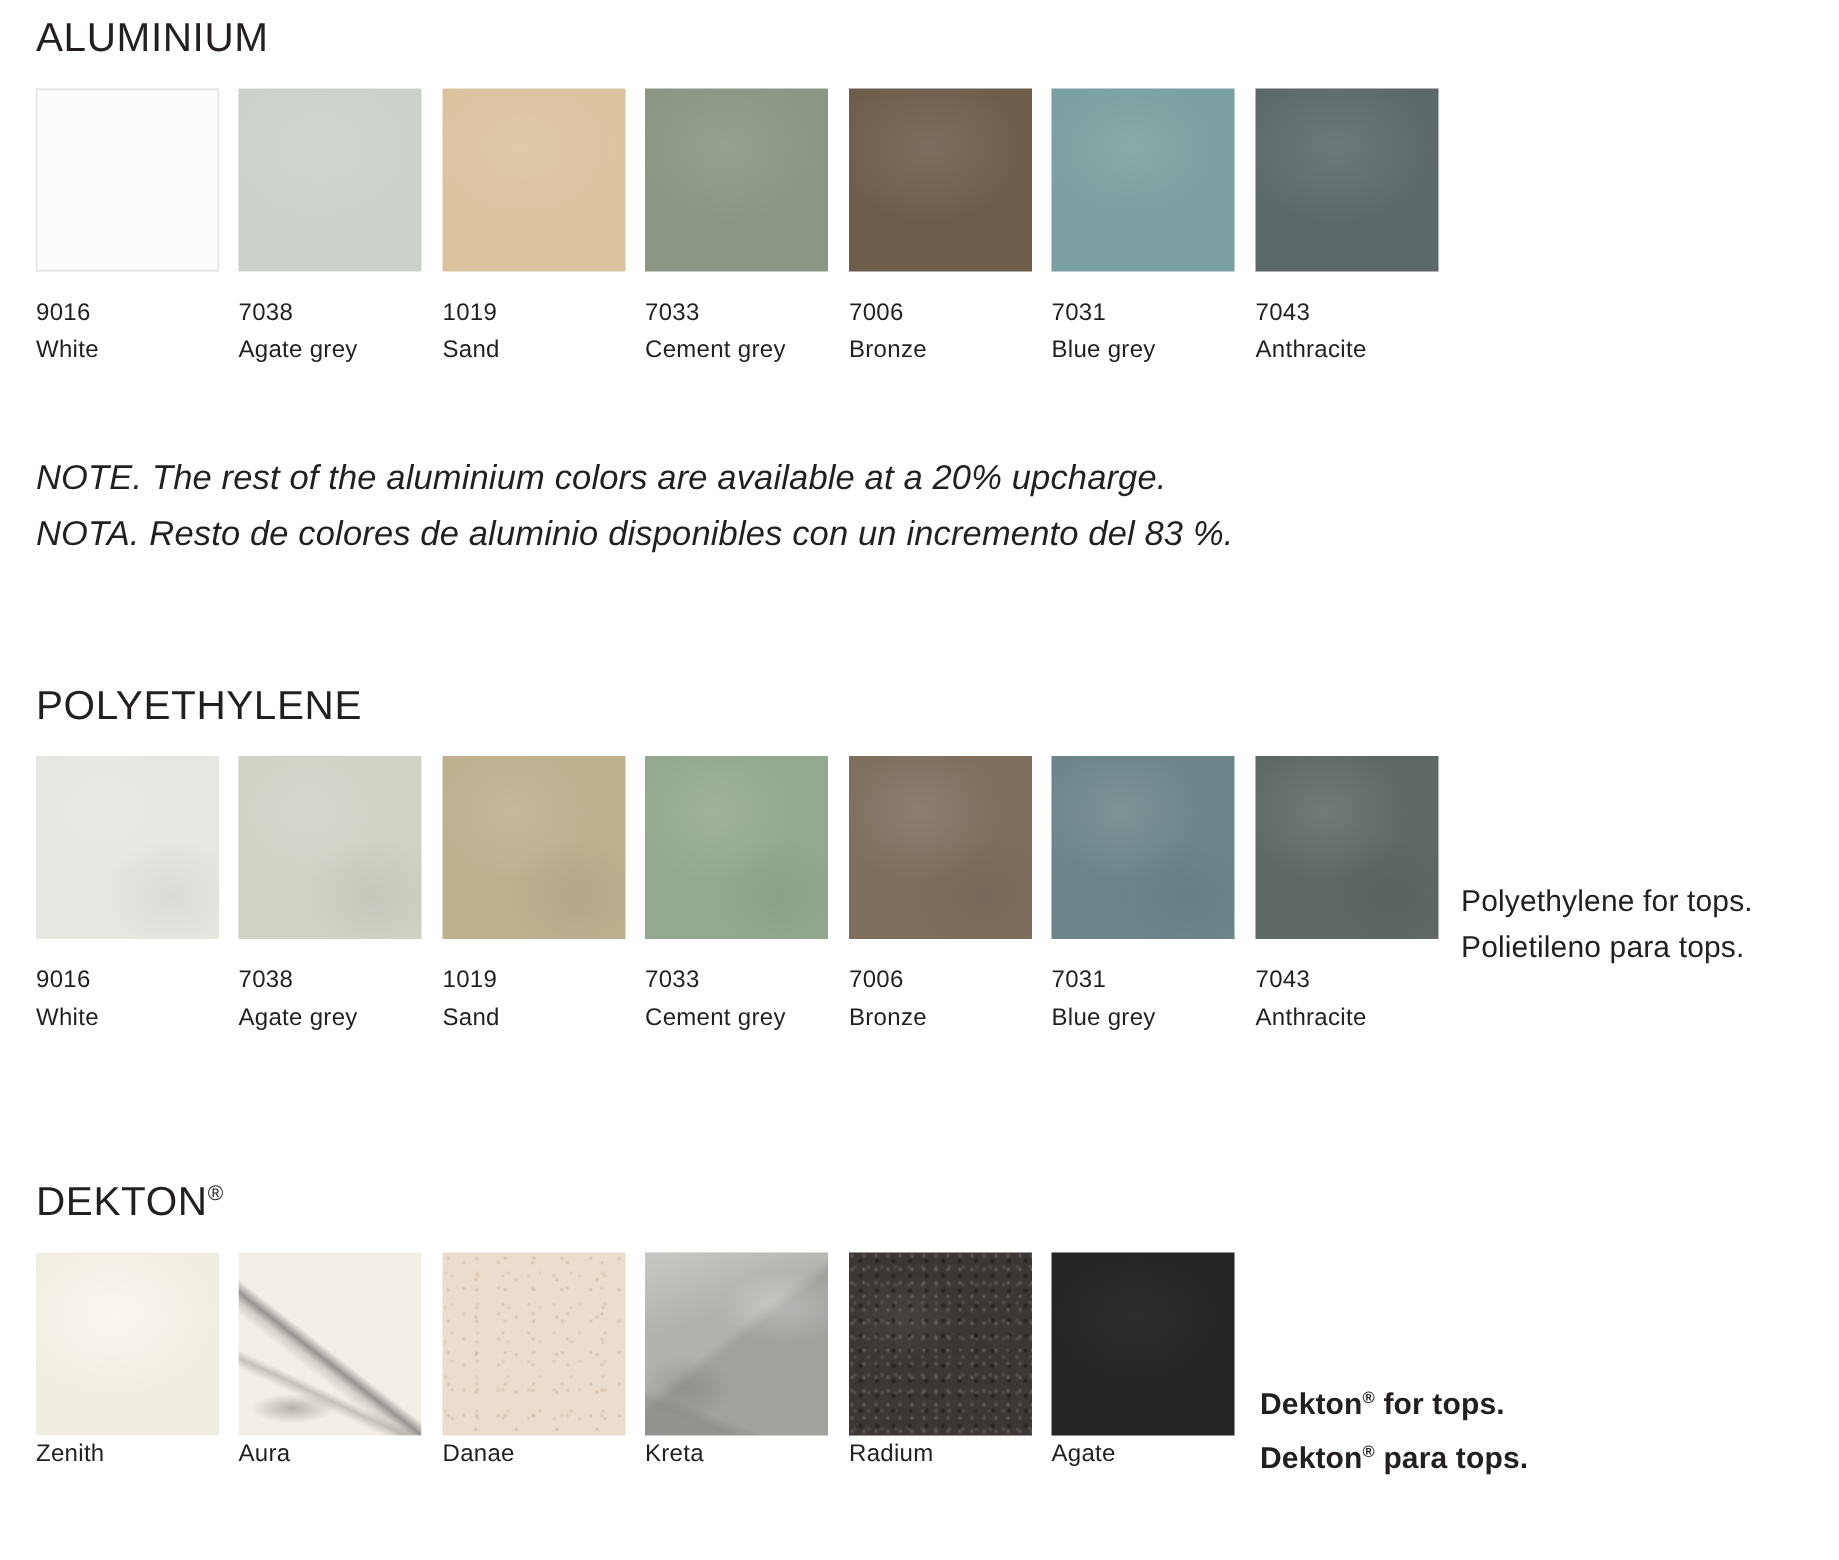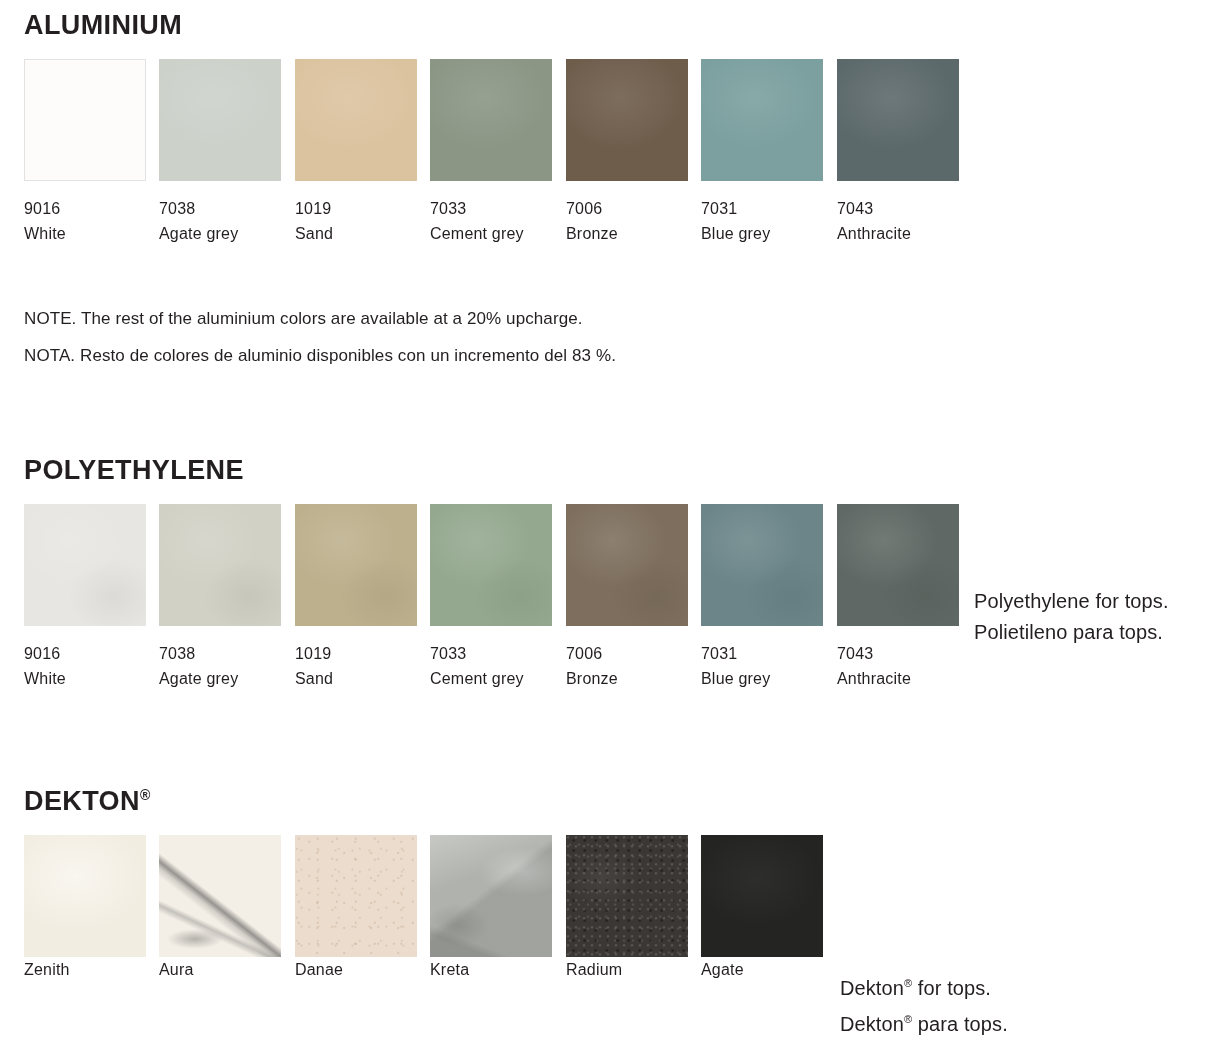--- a/index.html
+++ b/index.html
@@ -27,21 +27,21 @@
   .section { position: absolute; left: 0; width: 1226px; }
   #section-aluminium   { top: 0px; }
   #section-polyethylene{ top: 445px; }
   #section-dekton      { top: 776px; }
 
   .section-title {
     position: absolute;
     left: 24px;
     top: 10px;
     font-size: 27px;
-    font-weight: 700;
+    font-weight: 400;
     letter-spacing: 0.4px;
     color: #231f20;
     white-space: nowrap;
     font-family: "Liberation Sans", sans-serif;
   }
   .section-title .reg {
     font-size: 14px;
     vertical-align: super;
     letter-spacing: 0;
   }
@@ -90,45 +90,46 @@
   }
 
   
   .note-block {
     position: absolute;
     left: 24px;
     top: 300px;
     width: 900px;
   }
   .note-line {
-    font-size: 17px;
+    font-size: 23px;
     line-height: 37px;
     color: #231f20;
     letter-spacing: 0.1px;
     white-space: nowrap;
+    font-style: italic;
   }
 
   
   .side-caption {
     position: absolute;
     width: 260px;
   }
   .side-caption .cap-line {
     font-size: 20px;
     line-height: 31px;
     color: #231f20;
     letter-spacing: 0.1px;
     white-space: nowrap;
   }
   .side-caption .reg {
     font-size: 11px;
     vertical-align: super;
   }
   #caption-polyethylene { left: 974px; top: 586px; }
-  #caption-dekton       { left: 840px; top: 968px; }
+  #caption-dekton       { left: 840px; top: 917px; font-weight: bold; }
 
   
   .tex-aura::after {
     content: "";
     position: absolute;
     left: 0; top: 0; right: 0; bottom: 0;
     background:
       linear-gradient(218deg, rgba(255,255,255,0) 52%, rgba(120,118,116,0.75) 56%, rgba(150,148,146,0.35) 59%, rgba(255,255,255,0) 63%),
       linear-gradient(205deg, rgba(255,255,255,0) 68%, rgba(140,138,136,0.45) 71%, rgba(255,255,255,0) 75%),
       radial-gradient(ellipse 40px 14px at 36px 104px, rgba(130,128,126,0.55) 0%, rgba(255,255,255,0) 70%);

